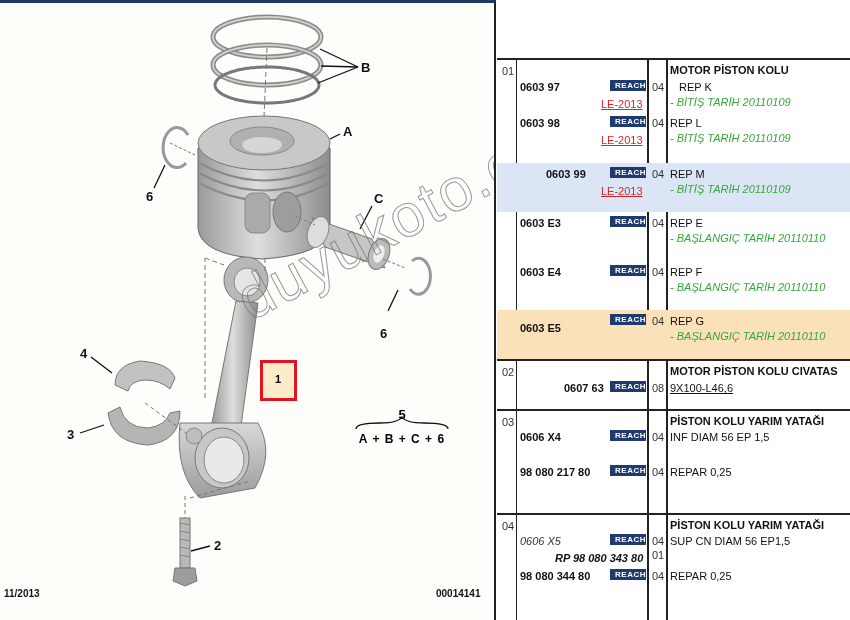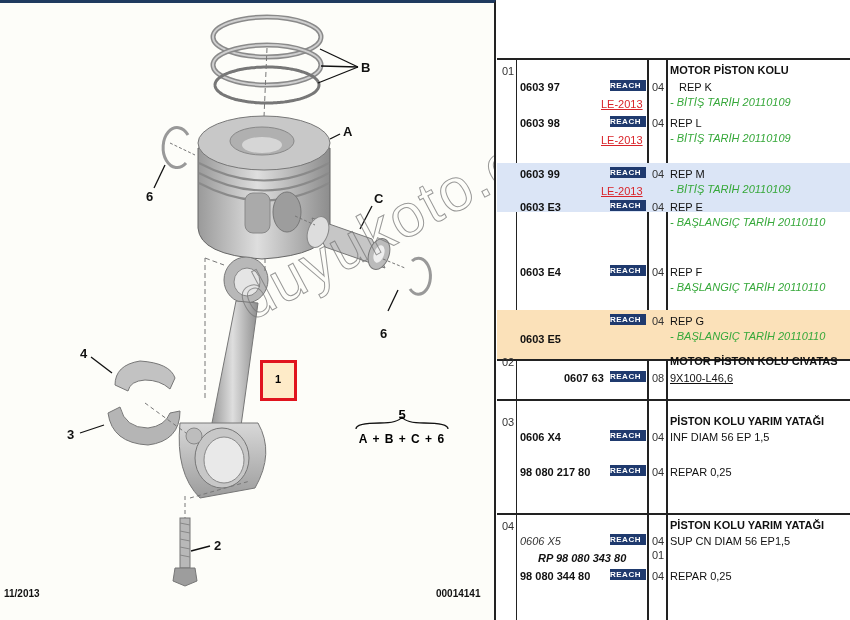--- a/index.html
+++ b/index.html
@@ -50,27 +50,27 @@
   .gnum { position: absolute; left: 5px; top: 5px; font-size: 11px; color: #333; }
   .gtitle { position: absolute; left: 173px; top: 4px; font-size: 11px; font-weight: bold; color: #111; white-space: nowrap; }
 
   .row { position: absolute; left: 0; width: 353px; }
   .row.hl-blue { background: #dbe5f6; }
   .row.hl-orange { background: #fbe1b9; }
   .pn { position: absolute; left: 23px; font-size: 11px; font-weight: bold; color: #111; white-space: nowrap; }
   .pn.it { font-style: italic; font-weight: normal; color: #333; }
   .reach {
     position: absolute; left: 113px; width: 36px; height: 11px; background: #1f3a6e; color: #fff;
-    font-size: 8px; font-weight: bold; text-align: left; line-height: 11px; letter-spacing: 0.5px;
+    font-size: 8px; font-weight: bold; text-align: right; line-height: 11px; letter-spacing: 0.5px;
   }
   .le { position: absolute; left: 104px; font-size: 11px; color: #d9242a; text-decoration: underline; }
   .qty { position: absolute; left: 155px; font-size: 11px; color: #333; }
   .desc { position: absolute; left: 173px; font-size: 11px; color: #111; white-space: nowrap; }
   .note { position: absolute; left: 173px; font-size: 11px; color: #36a83a; font-style: italic; white-space: nowrap; }
-  .rp { position: absolute; left: 41px; font-size: 11px; font-style: italic; font-weight: bold; color: #111; white-space: nowrap; }
+  .rp { position: absolute; left: 58px; font-size: 11px; font-style: italic; font-weight: bold; color: #111; white-space: nowrap; }
 </style>
 </head>
 <body>
 
 <div class="diagram">
   <svg width="496" height="620" viewBox="0 0 496 620">
     <defs>
       <linearGradient id="metal" x1="0" x2="1" y1="0" y2="0">
         <stop offset="0" stop-color="#9a9a9a"></stop>
           <stop offset="0.45" stop-color="#dedede"></stop>
@@ -205,54 +205,54 @@
     <div class="row" style="top:52px;height:49px;">
       <span class="pn" style="top:5px;">0603 98</span>
       <span class="reach" style="top:4px;">REACH</span>
       <span class="le" style="top:22px;">LE-2013</span>
       <span class="qty" style="top:5px;">04</span>
       <span class="desc" style="top:5px;">REP L</span>
       <span class="note" style="top:20px;">- BİTİŞ TARİH 20110109</span>
     </div>
 
     <div class="row hl-blue" style="top:103px;height:49px;">
-      <span class="pn" style="top:5px;">0603 99</span>
+      <span class="pn" style="top:5px;margin-left:26px;">0603 99</span>
       <span class="reach" style="top:4px;">REACH</span>
       <span class="le" style="top:22px;">LE-2013</span>
       <span class="qty" style="top:5px;">04</span>
       <span class="desc" style="top:5px;">REP M</span>
       <span class="note" style="top:20px;">- BİTİŞ TARİH 20110109</span>
     </div>
 
-    <div class="row" style="top:136px;height:49px;">
+    <div class="row" style="top:152px;height:49px;">
       <span class="pn" style="top:5px;">0603 E3</span>
       <span class="reach" style="top:4px;">REACH</span>
       <span class="qty" style="top:5px;">04</span>
       <span class="desc" style="top:5px;text-align:center;">REP E</span>
       <span class="note" style="top:20px;">- BAŞLANGIÇ TARİH 20110110</span>
     </div>
 
     <div class="row" style="top:201px;height:49px;">
       <span class="pn" style="top:5px;">0603 E4</span>
       <span class="reach" style="top:4px;">REACH</span>
       <span class="qty" style="top:5px;">04</span>
       <span class="desc" style="top:5px;">REP F</span>
       <span class="note" style="top:20px;">- BAŞLANGIÇ TARİH 20110110</span>
     </div>
 
     <div class="row hl-orange" style="top:250px;height:49px;">
-      <span class="pn" style="top:23px;">0603 E5</span>
+      <span class="pn" style="top:12px;">0603 E5</span>
       <span class="reach" style="top:4px;">REACH</span>
       <span class="qty" style="top:5px;">04</span>
       <span class="desc" style="top:5px;">REP G</span>
       <span class="note" style="top:20px;">- BAŞLANGIÇ TARİH 20110110</span>
     </div>
   </div>
 
-  <div class="group" style="top:351px;height:50px;">
+  <div class="group" style="top:361px;height:50px;">
     <span class="gnum">02</span>
     <span class="gtitle">MOTOR PİSTON KOLU CIVATAS</span>
     <div class="row" style="top:16px;height:30px;">
       <span class="pn" style="top:5px;margin-left:44px;">0607 63</span>
       <span class="reach" style="top:4px;">REACH</span>
       <span class="qty" style="top:5px;">08</span>
       <span class="desc" style="top:5px;text-decoration:underline;">9X100-L46,6</span>
     </div>
   </div>
 

